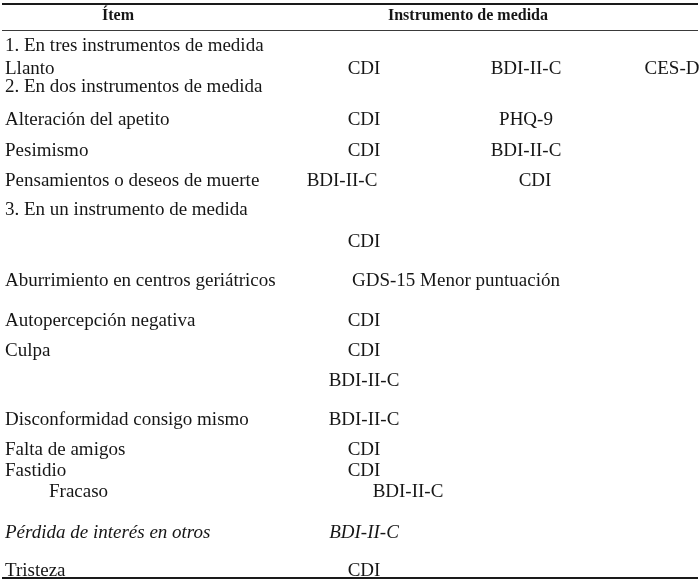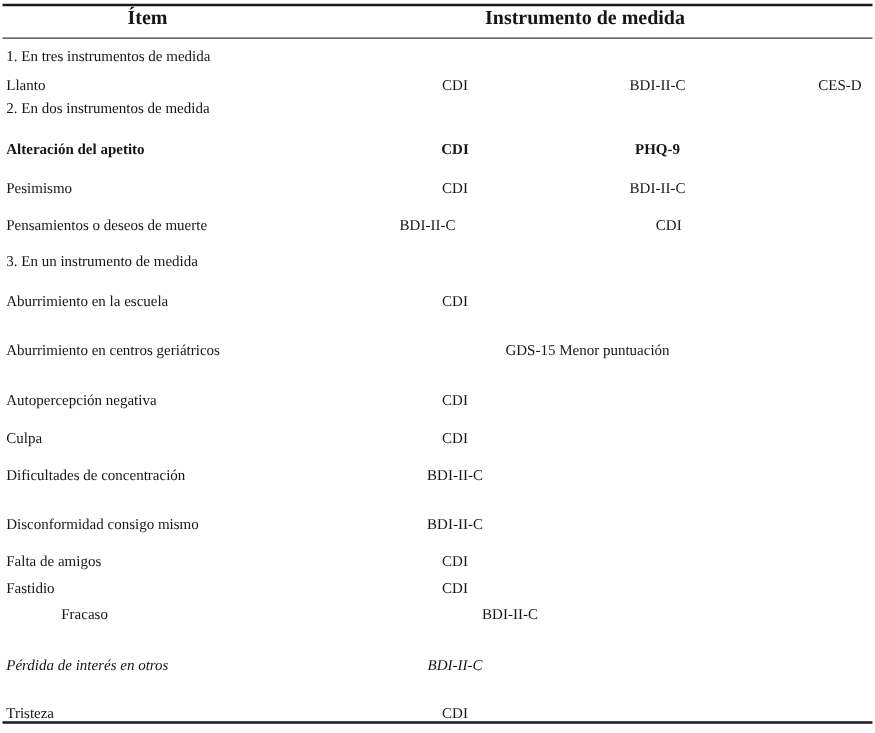--- a/index.html
+++ b/index.html
@@ -49,21 +49,21 @@
   }
 
   .row-block {
     position: absolute;
     left: 0;
     width: 640px;
     height: 18px;
   }
   .cell {
     position: absolute;
-    font-size: 12px;
+    font-size: 19px;
     line-height: 18px;
     white-space: nowrap;
   }
   .cell.item {
     left: 5px;
     text-align: left;
   }
   .cell.section {
     left: 5px;
     text-align: left;
@@ -89,21 +89,21 @@
     text-align: center;
   }
   .cell.col3 {
     left: 612px;
     width: 120px;
     text-align: center;
   }
   .cell.wide {
     left: 352px;
     width: 236px;
-    text-align: center;
+    text-align: left;
   }
   .hdr-item {
     position: absolute;
     left: 0;
     width: 236px;
     text-align: center;
     font-weight: bold;
     line-height: 18px;
   }
   .hdr-instr {
@@ -135,56 +135,54 @@
       </div>
       <div class="row-block" style="top: 59px;">
         <div class="cell item">Llanto</div>
         <div class="cell col1">CDI</div>
         <div class="cell col2">BDI-II-C</div>
         <div class="cell col3">CES-D</div>
       </div>
       <div class="row-block" style="top: 77px;">
         <div class="cell section">2. En dos instrumentos de medida</div>
       </div>
-      <div class="row-block" style="top: 110px; font-weight: bold;">
+      <div class="row-block" style="top: 110px;">
         <div class="cell item">Alteración del apetito</div>
         <div class="cell col1">CDI</div>
         <div class="cell col2">PHQ-9</div>
       </div>
       <div class="row-block" style="top: 141px;">
         <div class="cell item">Pesimismo</div>
         <div class="cell col1">CDI</div>
         <div class="cell col2">BDI-II-C</div>
       </div>
       <div class="row-block" style="top: 171px;">
         <div class="cell item">Pensamientos o deseos de muerte</div>
         <div class="cell col1shift">BDI-II-C</div>
         <div class="cell col2shift">CDI</div>
       </div>
       <div class="row-block" style="top: 200px;">
         <div class="cell section">3. En un instrumento de medida</div>
       </div>
       <div class="row-block" style="top: 232px;">
-        <div class="cell item">Aburrimiento en la escuela</div>
         <div class="cell col1">CDI</div>
       </div>
       <div class="row-block" style="top: 271px;">
         <div class="cell item">Aburrimiento en centros geriátricos</div>
         <div class="cell wide">GDS-15 Menor puntuación</div>
       </div>
       <div class="row-block" style="top: 311px;">
         <div class="cell item">Autopercepción negativa</div>
         <div class="cell col1">CDI</div>
       </div>
       <div class="row-block" style="top: 341px;">
         <div class="cell item">Culpa</div>
         <div class="cell col1">CDI</div>
       </div>
       <div class="row-block" style="top: 371px;">
-        <div class="cell item">Dificultades de concentración</div>
         <div class="cell col1">BDI-II-C</div>
       </div>
       <div class="row-block" style="top: 410px;">
         <div class="cell item">Disconformidad consigo mismo</div>
         <div class="cell col1">BDI-II-C</div>
       </div>
       <div class="row-block" style="top: 440px;">
         <div class="cell item">Falta de amigos</div>
         <div class="cell col1">CDI</div>
       </div>

